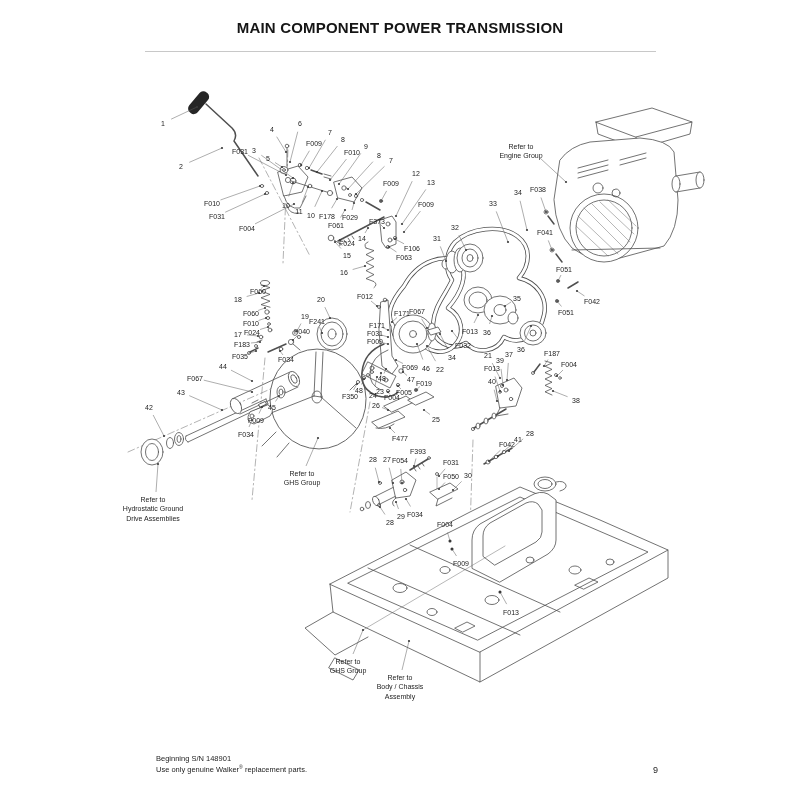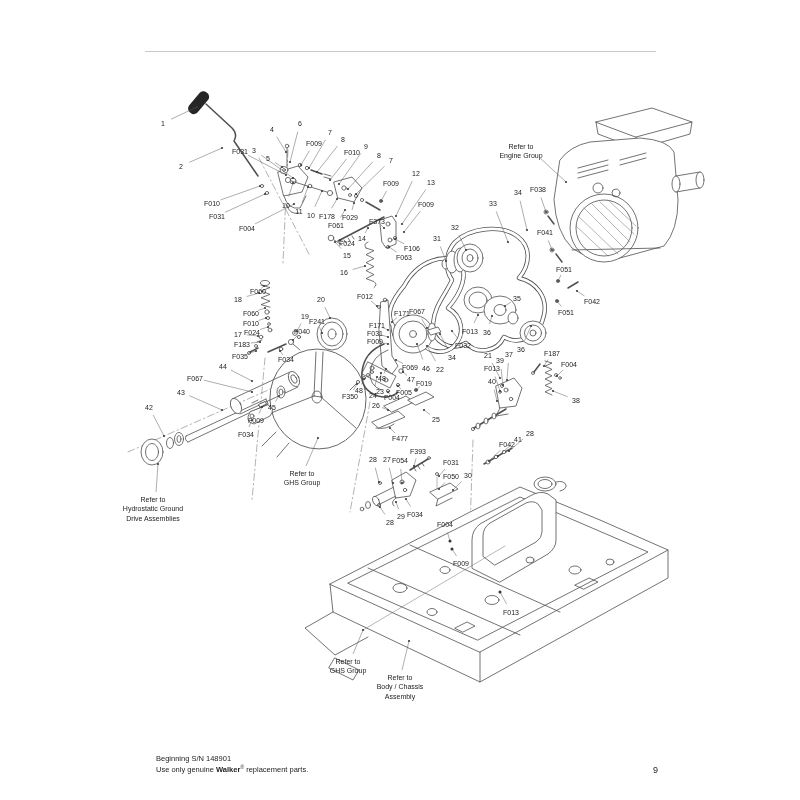--- a/index.html
+++ b/index.html
@@ -16,28 +16,29 @@
   .art .w2{stroke-width:1.5;}
   .art .thin{stroke-width:.5;stroke:#6f6f6f;}
   .art .cl{stroke-dasharray:7 3 1.5 3;stroke-width:.6;stroke:#808080;}
   .art .belt{stroke-width:4.4;}
   .art .beltI{stroke:#fff;stroke-width:2.8;}
   .labels text{font-family:"Liberation Sans",sans-serif;font-size:7px;fill:#1c1c1c;
                stroke:none;text-anchor:middle;}
   .labels line{stroke:#5d5d5d;stroke-width:.5;}
   .labels circle{fill:#3c3c3c;stroke:none;}
   .footer{position:absolute;left:156px;top:753px;font-size:7.5px;line-height:11px;color:#1d1d1d;}
-  .footer b{font-weight:bold;}
+  .footer b{font-weight:normal;}
   .footer sup{font-size:5px;vertical-align:super;line-height:0;}
   .pagenum{position:absolute;right:142px;top:765px;font-size:9px;color:#1d1d1d;}
 </style>
 </head>
 <body>
 
 <div class="page">
+  <div class="title">MAIN COMPONENT POWER TRANSMISSION</div>
   <div class="rule"></div>
 
   <svg id="diagram-svg" class="diagram-svg" width="800" height="800" viewBox="0 0 800 800">
     <g class="art">
 
       <g>
         <line class="cl" x1="288" y1="150" x2="283" y2="263"></line>
         <line class="cl" x1="259" y1="158" x2="310" y2="256"></line>
         <line class="cl" x1="128" y1="452" x2="318" y2="368"></line>
         <line class="cl" x1="265" y1="358" x2="252" y2="500"></line>

